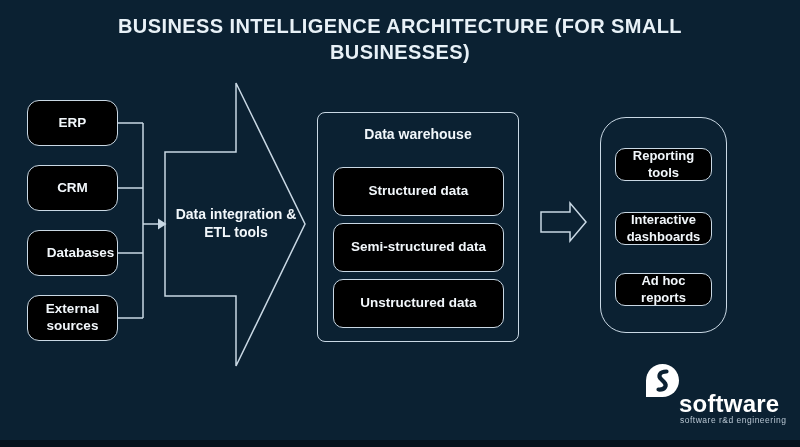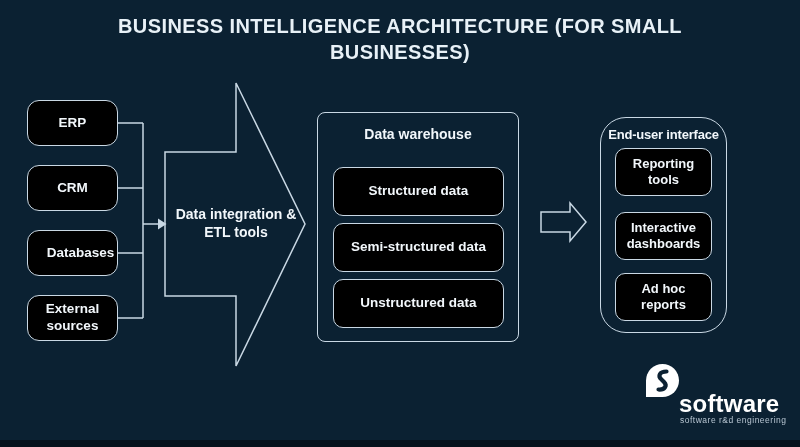--- a/index.html
+++ b/index.html
@@ -37,21 +37,21 @@
     position:absolute;top:13px;left:0;right:0;text-align:center;
     font-size:14px;font-weight:700;color:#f2f7fb;
   }
   .warehouse .node{left:15px;right:14px;height:49px;border-radius:10px;}
   .w0{top:54px;} .w1{top:110px;} .w2{top:166px;}
   .enduser{left:600px;top:117px;width:127px;height:216px;border-radius:26px;}
   .enduser .container-title{
     position:absolute;top:9px;left:0;right:0;text-align:center;
     font-size:13px;font-weight:700;color:#f2f7fb;letter-spacing:-.2px;
   }
-  .enduser .node{left:14px;right:14px;height:48px;border-radius:10px;font-size:13px;}
+  .enduser .node{left:14px;right:14px;height:33px;border-radius:10px;font-size:13px;}
   .e0{top:30px;} .e1{top:94px;} .e2{top:155px;}
   .logo{position:absolute;left:646px;top:363px;width:130px;height:62px;}
   .logo-mark{
     position:absolute;left:0;top:1px;width:33px;height:33px;background:#ffffff;
     border-radius:50% 50% 50% 0;
   }
   .logo-name{
     position:absolute;left:33px;top:27px;
     font-size:24px;font-weight:700;color:#ffffff;letter-spacing:.2px;
   }
@@ -99,21 +99,20 @@
     </div>
     <div class="node w1">
       <span>Semi-structured data</span>
     </div>
     <div class="node w2">
       <span>Unstructured data</span>
     </div>
   </div>
 
   <div class="container enduser">
-    <div class="container-title">End-user interface</div>
     <div class="node e0">
       <span>Reporting tools</span>
     </div>
     <div class="node e1">
       <span>Interactive dashboards</span>
     </div>
     <div class="node e2">
       <span>Ad hoc reports</span>
     </div>
   </div>

